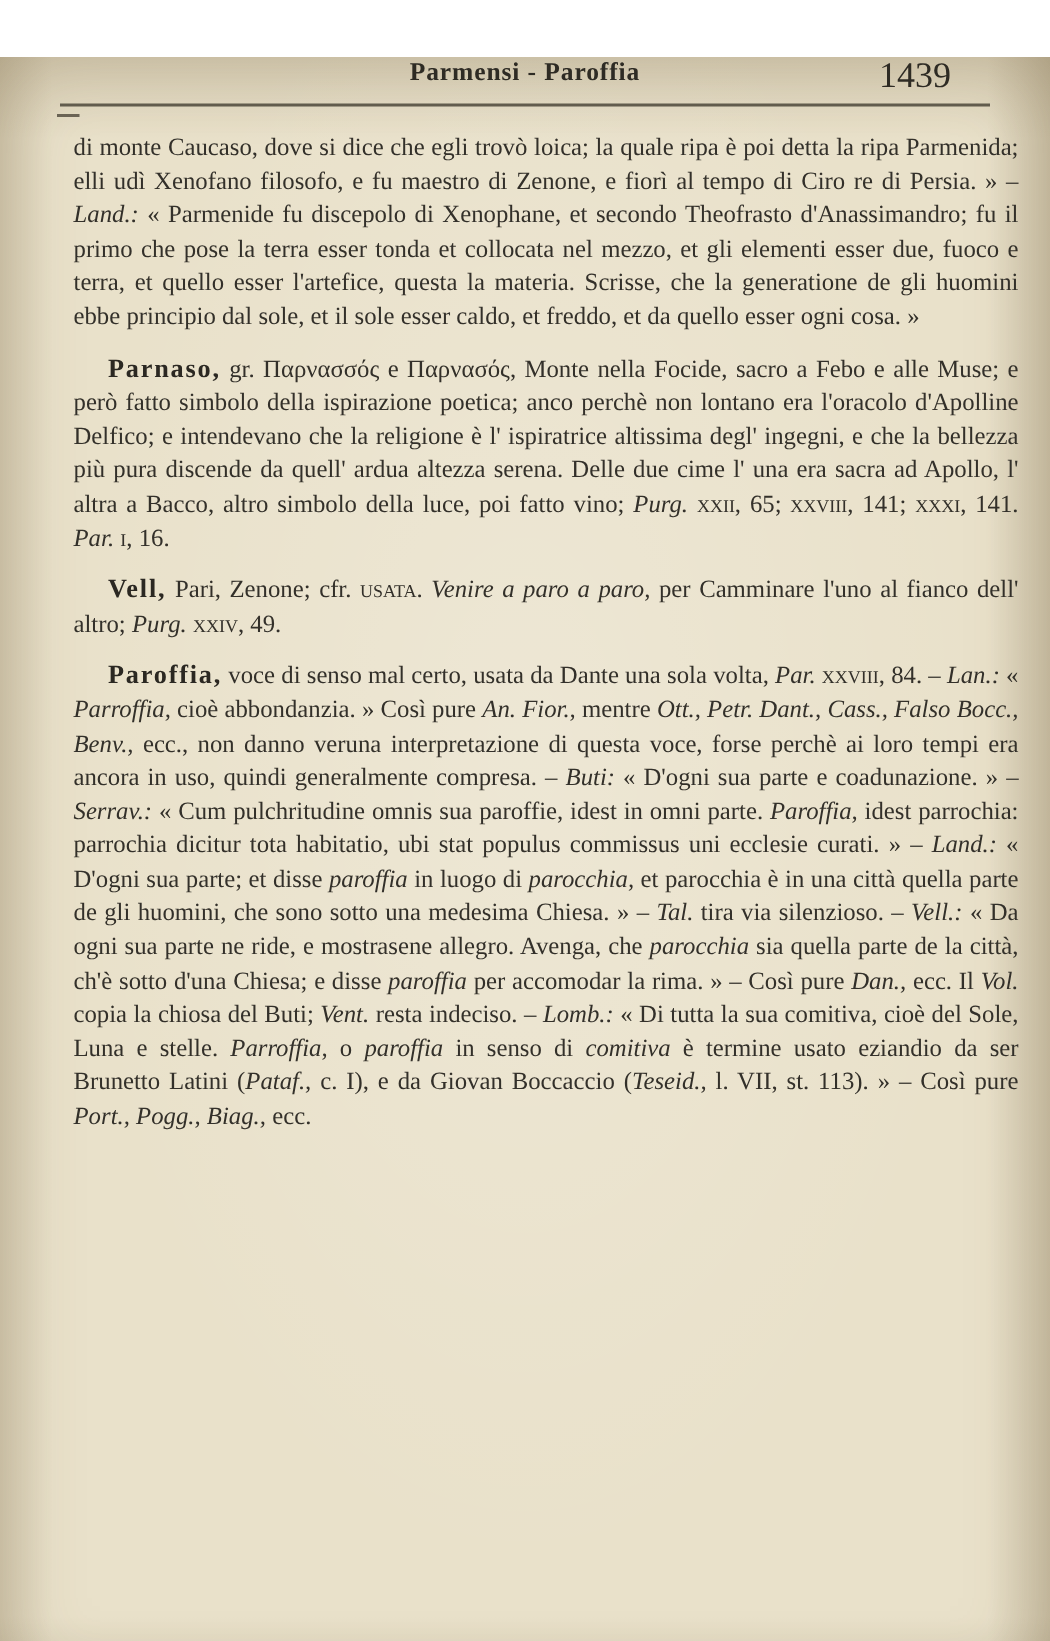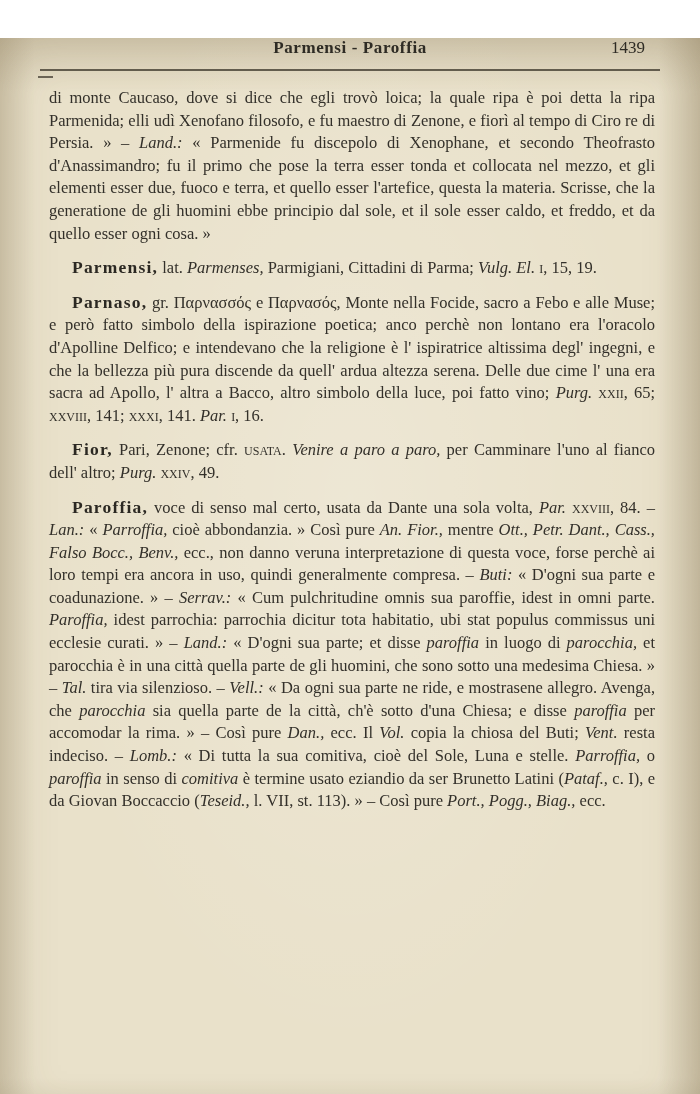--- a/index.html
+++ b/index.html
@@ -29,40 +29,40 @@
     text-align: center;
   }
   .running-title {
     font-weight: bold;
     font-size: 17px;
     letter-spacing: 0.6px;
     color: #2e2b24;
   }
   .page-number {
     position: absolute;
-    right: 15px;
+    right: 26px;
     top: 0;
-    font-size: 17px;
+    font-size: 24px;
     color: #2e2b24;
   }
   .head-rule {
     margin: 9px 40px 0 40px;
     height: 2px;
     background: #4c463a;
     opacity: 0.85;
   }
   .margin-tick {
     margin: 5px 0 0 38px;
     width: 15px;
     height: 2px;
     background: #4c463a;
     opacity: 0.8;
   }
   .text-block {
-    margin: 9px 45px 0 49px;
+    margin: 9px 21px 0 49px;
   }
   .para {
     margin: 0;
     text-align: justify;
     font-size: 16.5px;
     line-height: 22.6px;
     color: #33302a;
   }
   .para + .para { margin-top: 11px; }
   .indent { text-indent: 23px; }
@@ -80,18 +80,17 @@
 
 <div class="page">
   <div class="pagehead">
     <span class="running-title">Parmensi - Paroffia</span>
     <span class="page-number">1439</span>
   </div>
   <div class="head-rule"></div>
   <div class="margin-tick"></div>
   <div class="text-block">
       <p class="para"><span>di monte Caucaso, dove si dice che egli trovò loica; la quale ripa è poi detta la ripa Parmenida; elli udì Xenofano filosofo, e fu maestro di Zenone, e fiorì al tempo di Ciro re di Persia. » – </span><span class="i">Land.:</span><span> « Parmenide fu discepolo di Xenophane, et secondo Theofrasto d'Anassimandro; fu il primo che pose la terra esser tonda et collocata nel mezzo, et gli elementi esser due, fuoco e terra, et quello esser l'artefice, questa la materia. Scrisse, che la generatione de gli huomini ebbe principio dal sole, et il sole esser caldo, et freddo, et da quello esser ogni cosa. »</span></p>
-      <p class="para indent"><span class="hw">Parmensi,</span><span> lat. </span><span class="i">Parmenses,</span><span> Parmigiani, Cittadini di Parma; </span><span class="i">Vulg. El.</span><span class="sc"> i, 15, 19.</span></p>
       <p class="para indent"><span class="hw">Parnaso,</span><span> gr. Παρνασσός e Παρνασός, Monte nella Focide, sacro a Febo e alle Muse; e però fatto simbolo della ispirazione poetica; anco perchè non lontano era l'oracolo d'Apolline Delfico; e intendevano che la religione è l' ispiratrice altissima degl' ingegni, e che la bellezza più pura discende da quell' ardua altezza serena. Delle due cime l' una era sacra ad Apollo, l' altra a Bacco, altro simbolo della luce, poi fatto vino; </span><span class="i">Purg.</span><span class="sc"> xxii, 65; xxviii, 141; xxxi, 141. </span><span class="i">Par.</span><span class="sc"> i, 16.</span></p>
-      <p class="para indent"><span class="hw">Fior,</span><span> Pari, Zenone; cfr. </span><span class="sc">usata.</span><span> </span><span class="i">Venire a paro a paro,</span><span> per Camminare l'uno al fianco dell' altro; </span><span class="i">Purg.</span><span class="sc"> xxiv, 49.</span></p>
+      <p class="para indent"><span class="hw">Vell,</span><span> Pari, Zenone; cfr. </span><span class="sc">usata.</span><span> </span><span class="i">Venire a paro a paro,</span><span> per Camminare l'uno al fianco dell' altro; </span><span class="i">Purg.</span><span class="sc"> xxiv, 49.</span></p>
       <p class="para indent"><span class="hw">Paroffia,</span><span> voce di senso mal certo, usata da Dante una sola volta, </span><span class="i">Par.</span><span class="sc"> xxviii, 84. – </span><span class="i">Lan.:</span><span> « </span><span class="i">Parroffia,</span><span> cioè abbondanzia. » Così pure </span><span class="i">An. Fior.,</span><span> mentre </span><span class="i">Ott., Petr. Dant., Cass., Falso Bocc., Benv.,</span><span> ecc., non danno veruna interpretazione di questa voce, forse perchè ai loro tempi era ancora in uso, quindi generalmente compresa. – </span><span class="i">Buti:</span><span> « D'ogni sua parte e coadunazione. » – </span><span class="i">Serrav.:</span><span> « Cum pulchritudine omnis sua paroffie, idest in omni parte. </span><span class="i">Paroffia,</span><span> idest parrochia: parrochia dicitur tota habitatio, ubi stat populus commissus uni ecclesie curati. » – </span><span class="i">Land.:</span><span> « D'ogni sua parte; et disse </span><span class="i">paroffia</span><span> in luogo di </span><span class="i">parocchia,</span><span> et parocchia è in una città quella parte de gli huomini, che sono sotto una medesima Chiesa. » – </span><span class="i">Tal.</span><span> tira via silenzioso. – </span><span class="i">Vell.:</span><span> « Da ogni sua parte ne ride, e mostrasene allegro. Avenga, che </span><span class="i">parocchia</span><span> sia quella parte de la città, ch'è sotto d'una Chiesa; e disse </span><span class="i">paroffia</span><span> per accomodar la rima. » – Così pure </span><span class="i">Dan.,</span><span> ecc. Il </span><span class="i">Vol.</span><span> copia la chiosa del Buti; </span><span class="i">Vent.</span><span> resta indeciso. – </span><span class="i">Lomb.:</span><span> « Di tutta la sua comitiva, cioè del Sole, Luna e stelle. </span><span class="i">Parroffia,</span><span> o </span><span class="i">paroffia</span><span> in senso di </span><span class="i">comitiva</span><span> è termine usato eziandio da ser Brunetto Latini (</span><span class="i">Pataf.,</span><span> c. I), e da Giovan Boccaccio (</span><span class="i">Teseid.,</span><span> l. VII, st. 113). » – Così pure </span><span class="i">Port., Pogg., Biag.,</span><span> ecc.</span></p>
     </div>
 </div>
 
 </body></html>

